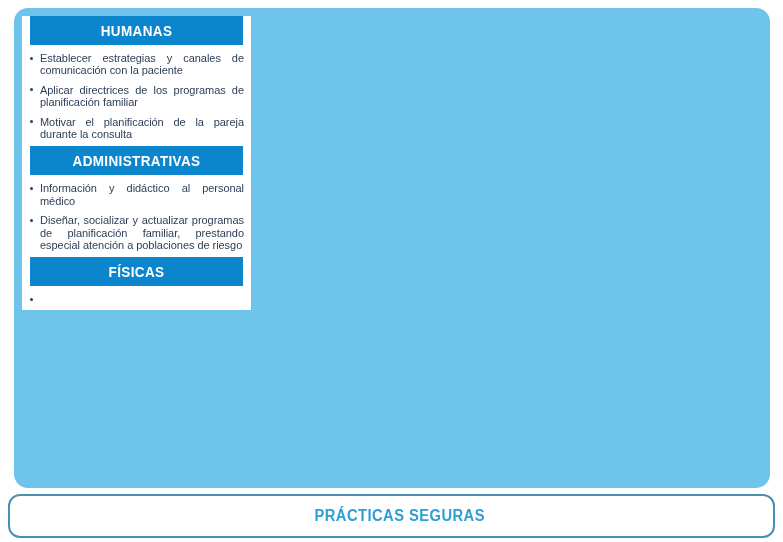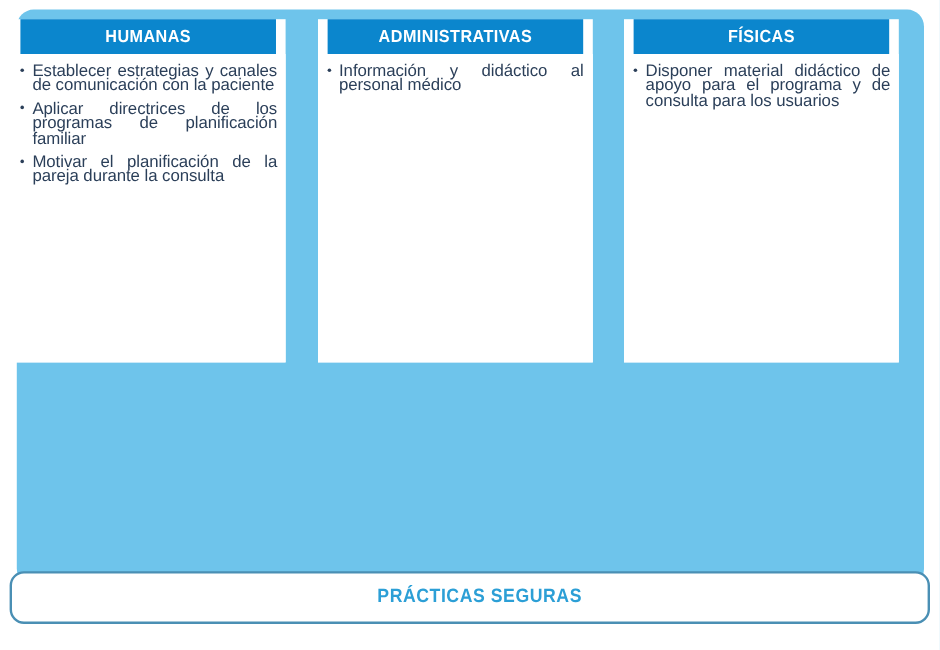--- a/index.html
+++ b/index.html
@@ -30,26 +30,26 @@
     width: 756px;
     height: 480px;
     background: #6EC4EB;
     border-radius: 14px;
     box-sizing: border-box;
   }
 
   
   .columns {
     position: absolute;
-    left: 1px;
+    left: 14px;
     top: 8px;
     width: 756px;
     height: 302px;
     display: flex;
-    flex-direction: row;
+    flex-direction: column;
     justify-content: space-between;
     box-sizing: border-box;
     padding: 8px 8px 0 8px;
   }
 
   .card {
     width: 229px;
     height: 286px;
     display: flex;
     flex-direction: column;
@@ -85,21 +85,21 @@
     list-style: none;
     margin: 0;
     padding: 0;
   }
 
   ul.bullets li {
     position: relative;
     padding-left: 11px;
     margin-bottom: 7px;
     color: #2B3F59;
-    font-size: 14px;
+    font-size: 11px;
     line-height: 12.4px;
     text-align: justify;
     text-justify: inter-word;
     letter-spacing: -0.05px;
   }
 
   ul.bullets li:last-child {
     margin-bottom: 0;
   }
 
@@ -110,21 +110,21 @@
     width: 3px;
     height: 3px;
     border-radius: 50%;
     background: #2B3F59;
   }
 
   
   .footer {
     position: absolute;
     left: 8px;
-    top: 476px;
+    top: 494px;
     width: 767px;
     height: 44px;
     background: #ffffff;
     border: 2px solid #4A8FB4;
     border-radius: 12px;
     box-sizing: border-box;
     display: flex;
     align-items: center;
     justify-content: center;
     padding-left: 17px;
@@ -170,31 +170,34 @@
     </div>
 
     <div class="card">
       <div class="card-header">ADMINISTRATIVAS</div>
       <div class="card-body">
         <ul class="bullets">
           <li>
             <span class="dot"></span>
             <span>Información y didáctico al personal médico</span>
           </li>
+          <li>
+            <span class="dot"></span>
+            <span>Diseñar, socializar y actualizar programas de planificación familiar, prestando especial atención a poblaciones de riesgo</span>
+          </li>
         </ul>
       </div>
     </div>
 
     <div class="card">
       <div class="card-header">FÍSICAS</div>
       <div class="card-body">
         <ul class="bullets">
           <li>
             <span class="dot"></span>
-            <span>Disponer material didáctico de apoyo para el programa y de consulta para los usuarios</span>
           </li>
         </ul>
       </div>
     </div>
 
   </div>
 
   <div class="footer">
     <span class="footer-label">PRÁCTICAS SEGURAS</span>
   </div>

